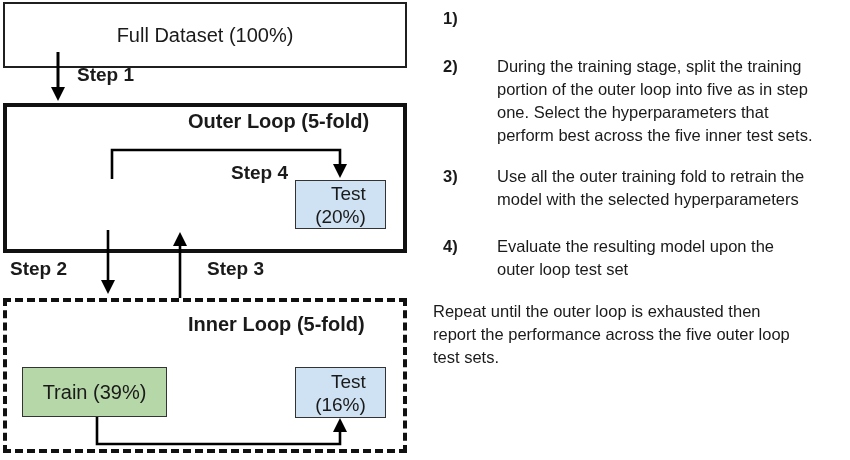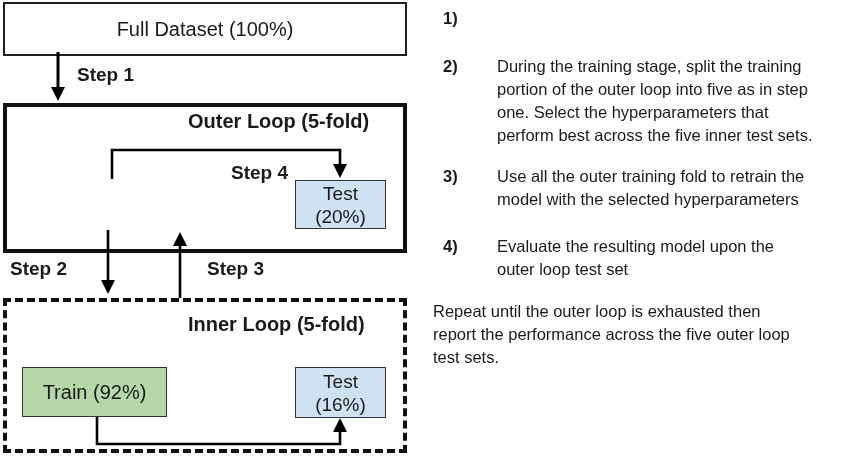--- a/index.html
+++ b/index.html
@@ -5,21 +5,21 @@
   html,body{margin:0;padding:0;background:#fff;}
   #stage{
     position:relative;width:850px;height:460px;background:#ffffff;
     font-family:"Liberation Sans","DejaVu Sans",sans-serif;
     color:#1a1a1a;overflow:hidden;
   }
   .abs{position:absolute;box-sizing:border-box;}
 
   
   .full-dataset{
-    left:3px;top:2px;width:404px;height:54px;
+    left:3px;top:2px;width:404px;height:66px;
     border:2px solid #1f1f1f;background:#fff;
     display:flex;align-items:center;justify-content:center;
     font-size:20px;
   }
   .outer-loop{
     left:3px;top:103px;width:404px;height:150px;
     border:4px solid #111;background:#fff;
   }
   .inner-loop{
     left:3px;top:298px;width:404px;height:155px;
@@ -37,21 +37,21 @@
   .step4{left:231px;top:162px;}
   .step2{left:10px;top:258px;}
   .step3{left:207px;top:258px;text-align:right;}
 
   .data-box{
     display:flex;align-items:center;justify-content:center;
     text-align:center;border:1.5px solid #333;
     white-space:pre-line;
   }
   .train-box{background:var(--train-fill,#b6d7a8);}
-  .test-box{background:var(--test-fill,#cfe2f3);}
+  .test-box{background:var(--test-fill,#cfe2f3);text-align:right;}
   .outer-train{left:22px;top:179px;width:173px;height:51px;font-size:20px;}
   .outer-test{left:295px;top:180px;width:91px;height:49px;font-size:19px;line-height:23px;}
   .inner-train{left:22px;top:367px;width:145px;height:50px;font-size:20px;}
   .inner-test{left:295px;top:367px;width:91px;height:51px;font-size:19px;line-height:23px;}
 
   
   #connectors{left:0;top:0;width:850px;height:460px;pointer-events:none;}
 
   
   .notes{
@@ -82,21 +82,21 @@
   <div class="abs inner-loop"></div>
   <div class="abs loop-title inner-title">Inner Loop (5-fold)</div>
 
   <div class="abs step-label step1">Step 1</div>
   <div class="abs step-label step4">Step 4</div>
   <div class="abs step-label step2">Step 2</div>
   <div class="abs step-label step3">Step 3</div>
 
   <div class="abs data-box test-box outer-test">Test
 (20%)</div>
-  <div class="abs data-box train-box inner-train">Train (92%)</div>
+  <div class="abs data-box train-box inner-train">Train (39%)</div>
   <div class="abs data-box test-box inner-test">Test
 (16%)</div>
 
   <svg id="connectors" class="abs" viewBox="0 0 850 460" xmlns="http://www.w3.org/2000/svg">
 
     <path d="M58,52 V90" stroke="#000" stroke-width="3" fill="none"></path>
     <polygon points="58,101 51,87 65,87" fill="#000"></polygon>
 
     <path d="M112,179 V150 H340 V167" stroke="#000" stroke-width="2.6" fill="none"></path>
     <polygon points="340,178 333,164 347,164" fill="#000"></polygon>

